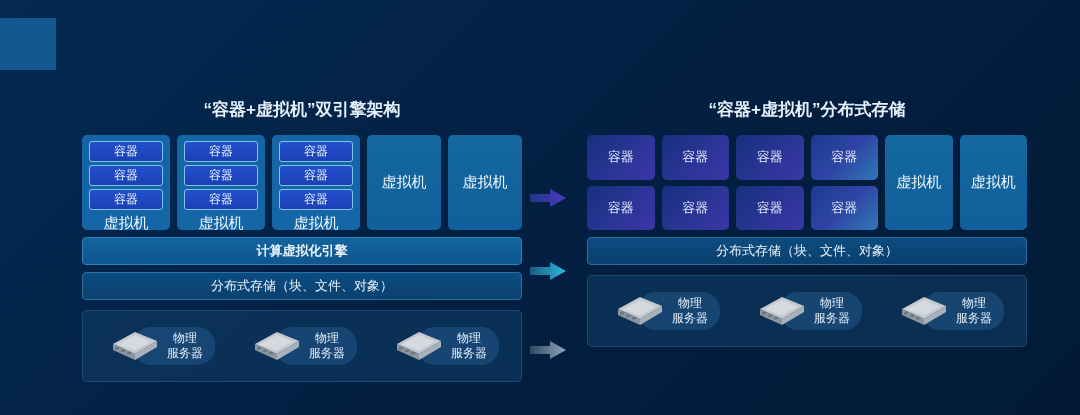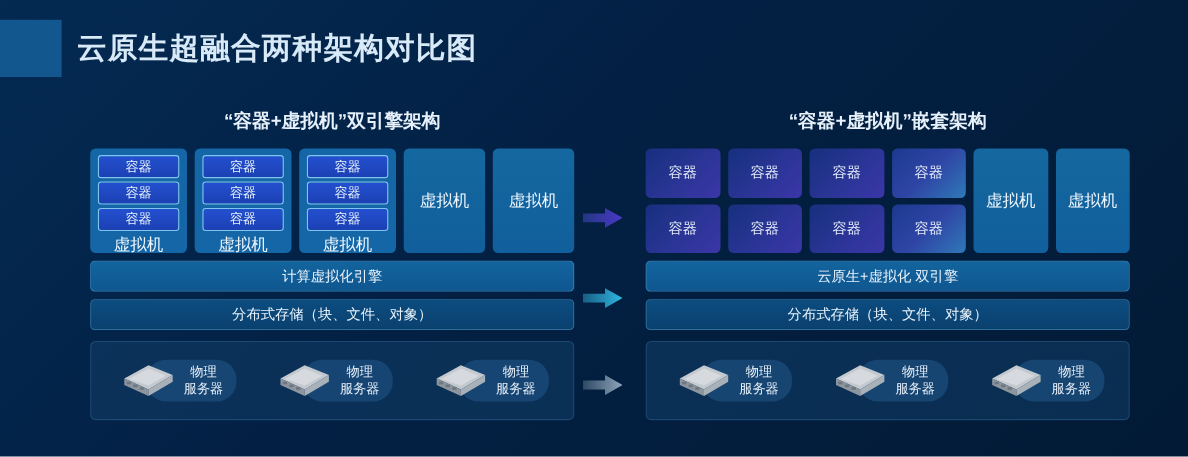--- a/index.html
+++ b/index.html
@@ -139,20 +139,21 @@
     display: flex;
     align-items: center;
     justify-content: center;
     font-size: 13px;
     color: #e9f3fc;
     white-space: nowrap;
   }
   .bar-engine {
     background: linear-gradient(180deg, #13649e 0%, #0f5791 100%);
     border: 1px solid #2f7fb8;
+    font-weight: bold;
   }
   .bar-storage {
     background: linear-gradient(180deg, #0c4c80 0%, #0a416f 100%);
     border: 1px solid #2a6f9e;
   }
 
   
   .server-panel {
     margin-top: 10px;
     height: 72px;
@@ -187,21 +188,20 @@
   .arrow { position: absolute; width: 36px; height: 20px; }
   .arrow-top    { left: 530px; top: 188px; }
   .arrow-middle { left: 530px; top: 261px; }
   .arrow-bottom { left: 530px; top: 340px; }
 </style>
 </head>
 <body>
 
 <div class="title-bar">
   <div class="title-block"></div>
-  <div class="title-text">云原生超融合两种架构对比图</div>
 </div>
 
 <div class="panel panel-left">
   <div class="panel-heading">“容器+虚拟机”双引擎架构</div>
 
   <div class="compute-row">
 
     <div class="compute-col vm-host">
       <div>
         <div class="ctn-small">容器</div>
@@ -313,21 +313,21 @@
         <linearGradient id="ga3" x1="0" y1="0" x2="1" y2="0">
       <stop offset="0%" stop-color="#2f4864"></stop>
           <stop offset="100%" stop-color="#8fa6bb"></stop>
     </linearGradient>
       </defs>
     <polygon points="0,6 20,6 20,1 36,10 20,19 20,14 0,14" fill="url(#ga3)"></polygon>
   </svg>
 </div>
 
 <div class="panel panel-right">
-  <div class="panel-heading">“容器+虚拟机”嵌套架构</div>
+  <div class="panel-heading">“容器+虚拟机”分布式存储</div>
 
   <div class="compute-row">
     <div class="compute-col ctn-col">
       <div class="ctn-big">容器</div>
       <div class="ctn-big">容器</div>
     </div>
     <div class="compute-col ctn-col">
       <div class="ctn-big">容器</div>
       <div class="ctn-big">容器</div>
     </div>
@@ -336,21 +336,20 @@
       <div class="ctn-big">容器</div>
     </div>
     <div class="compute-col ctn-col accent">
       <div class="ctn-big">容器</div>
       <div class="ctn-big">容器</div>
     </div>
     <div class="compute-col vm-plain">虚拟机</div>
     <div class="compute-col vm-plain">虚拟机</div>
   </div>
 
-  <div class="bar bar-engine">云原生+虚拟化 双引擎</div>
   <div class="bar bar-storage">分布式存储（块、文件、对象）</div>
 
   <div class="server-panel">
     <div class="server-item">
       <svg class="server-icon" viewBox="0 0 56 40">
         <polygon points="8,18 30,6 52,15 30,28" fill="#c3c9cf"></polygon>
         <polygon points="8,18 30,28 30,34 8,24" fill="#8d969f"></polygon>
         <polygon points="30,28 52,15 52,21 30,34" fill="#a8b0b8"></polygon>
         <polygon points="12,18.5 30,9 46,15.5 30,24.5" fill="#d6dade"></polygon>
         <rect x="10" y="21" width="4" height="2.4" fill="#6d777f"></rect>

